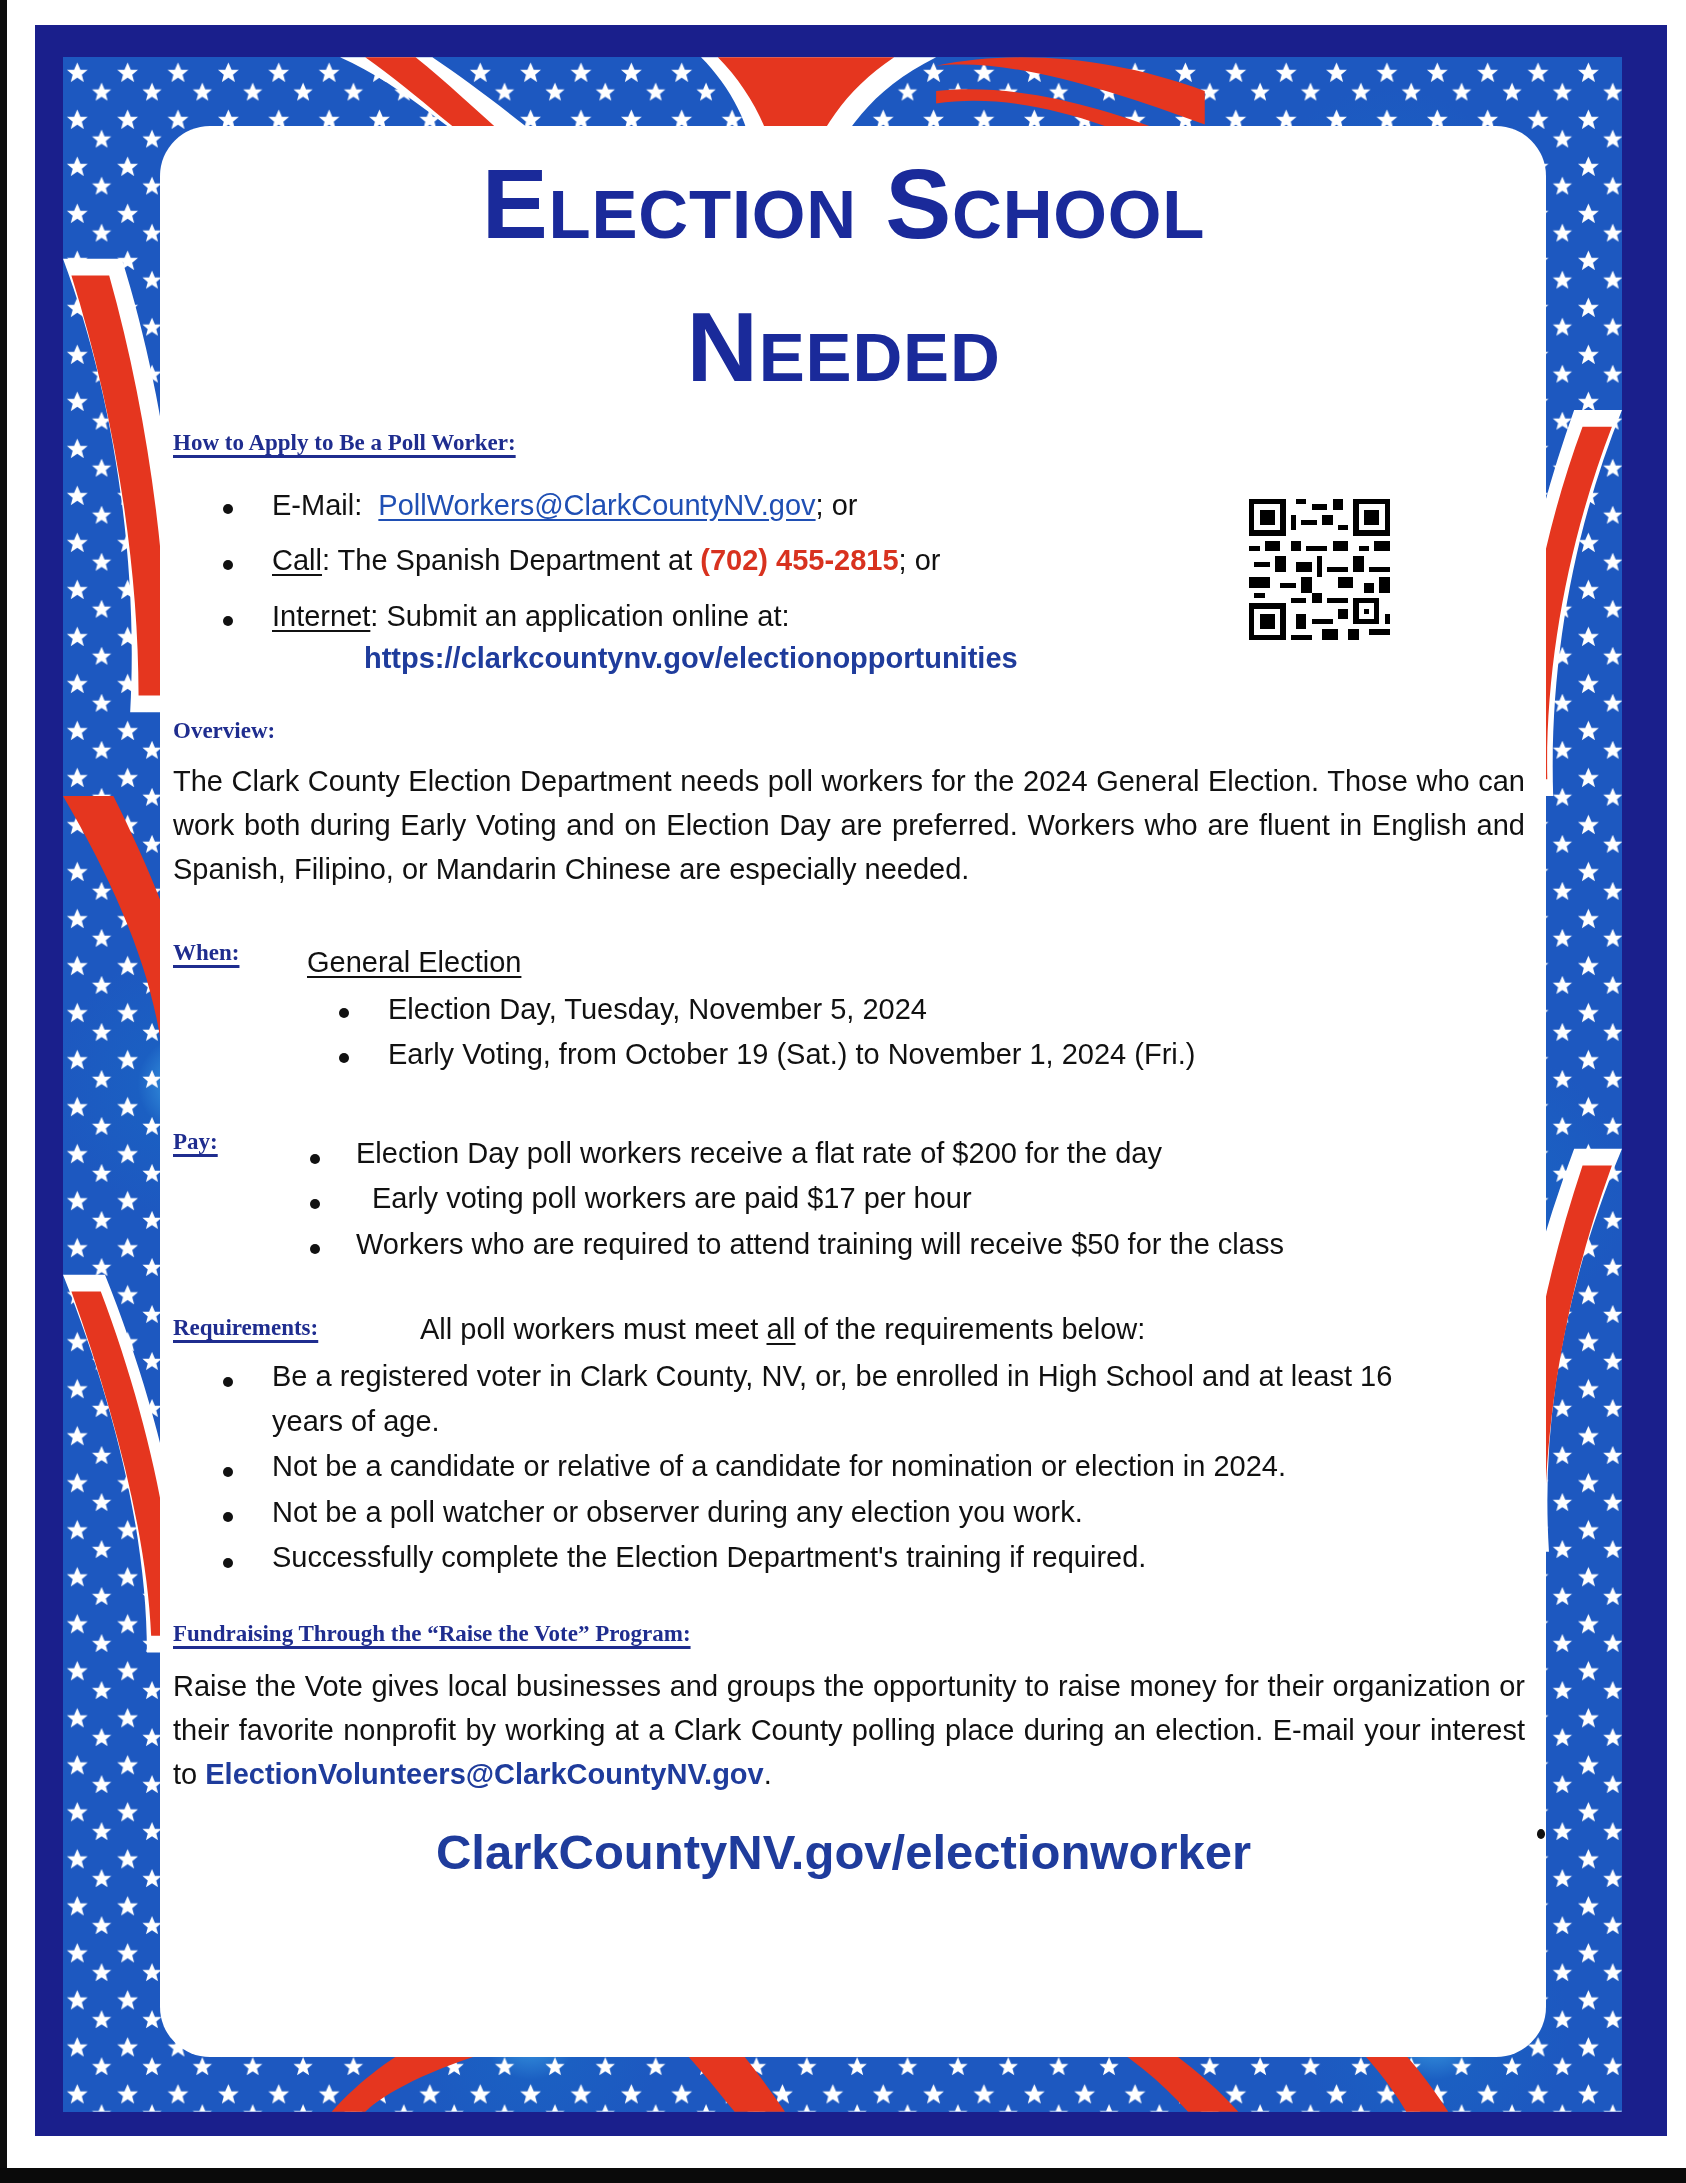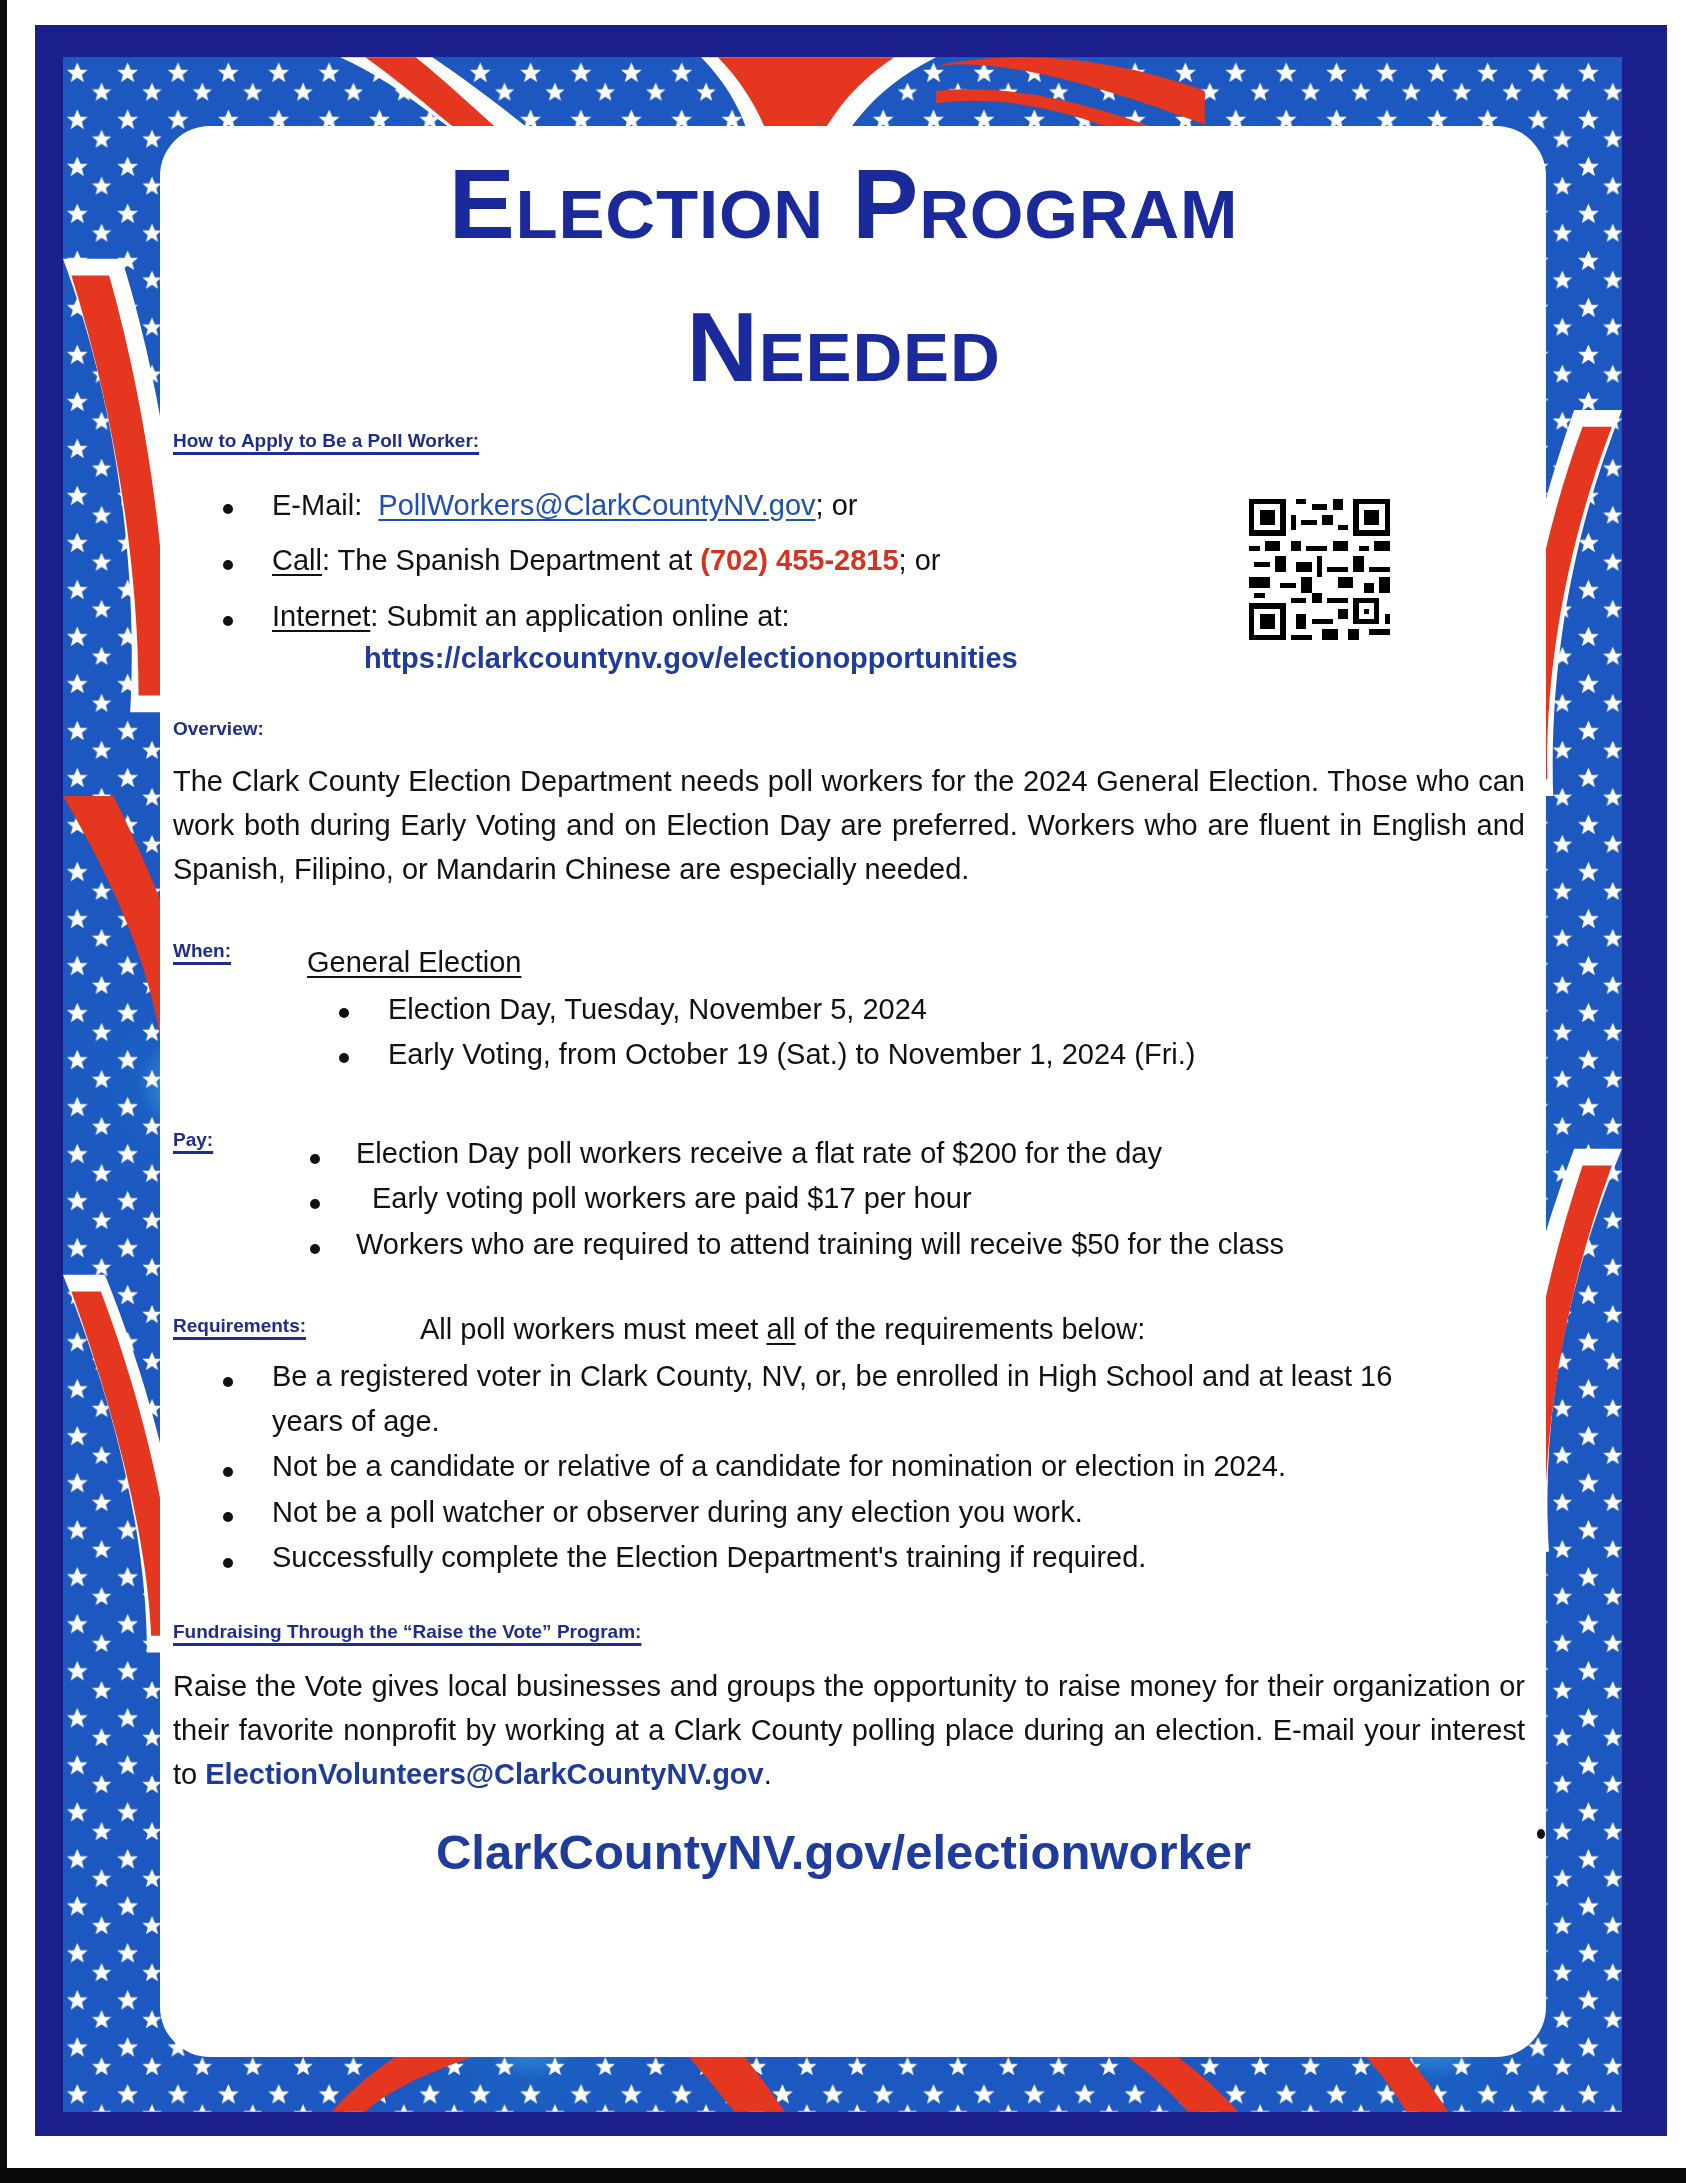--- a/index.html
+++ b/index.html
@@ -34,23 +34,24 @@
 
   .title {
     position:absolute; left:0; width:1687px; text-align:center;
     color:#1a2a9a; font-weight:bold; font-variant:small-caps; letter-spacing:0.8px;
     font-family:"Liberation Sans", sans-serif;
   }
   .title.l1 { top:149px; font-size:99px; line-height:109px; }
   .title.l2 { top:292px; font-size:99px; line-height:109px; left:0; }
 
   .h {
-    position:absolute; color:#1f2d8f; font-weight:bold; font-size:19px;
+    position:absolute; color:#1f2d8f; font-weight:bold; font-size:23px;
     text-decoration:underline; text-underline-offset:5px; text-decoration-thickness:2.5px;
     white-space:nowrap;
+    font-family:Liberation Serif, serif;
   }
   .h.nou { text-decoration:none; }
   .txt { position:absolute; color:#111; font-size:29px; white-space:nowrap; }
   .para { position:absolute; color:#111; font-size:29px; line-height:44px; text-align:justify; text-align-last:left; }
   .bullet { position:absolute; width:10px; height:10px; border-radius:50%; background:#111; }
   .u { text-decoration:underline; text-underline-offset:4.2px; text-decoration-thickness:1.7px; }
   .link { color:#1f4fb4; text-decoration:underline; text-underline-offset:4.2px; }
   .phone { color:#d8321f; font-weight:bold; }
   .bluebold { color:#1f3c9c; font-weight:bold; }
   .footer-url {
@@ -99,21 +100,21 @@
     <path d="M1845 1320 C 1790 1470, 1765 1620, 1765 1760 L 1735 1760 C 1733 1620, 1760 1470, 1810 1320 Z" fill="#e5361f"></path>
 
     <path d="M320 2447 C 380 2380, 480 2320, 620 2300 L 620 2350 C 500 2370, 400 2410, 360 2447 Z" fill="#e5361f"></path>
     <path d="M640 2300 C 720 2340, 760 2400, 800 2447 L 860 2447 C 820 2390, 780 2330, 700 2290 Z" fill="#e5361f"></path>
     <path d="M1100 2300 C 1200 2330, 1280 2380, 1340 2447 L 1400 2447 C 1330 2370, 1240 2320, 1140 2290 Z" fill="#e5361f"></path>
     <path d="M1420 2290 C 1500 2320, 1560 2380, 1600 2447 L 1650 2447 C 1600 2370, 1540 2310, 1460 2280 Z" fill="#e5361f"></path>
   </svg>
 </div>
 <div class="content"></div>
 
-<div class="title l1">Election Program</div>
+<div class="title l1">Election School</div>
 <div class="title l2">Needed</div>
 
 <div class="h" style="left:173px; top:430px;">How to Apply to Be a Poll Worker:</div>
 
 <div class="bullet" style="left:223px; top:504px;"></div>
 <div class="txt" style="left:272px; top:489px;">
   <span>E-Mail:</span>&nbsp;&nbsp;<span class="link">PollWorkers@ClarkCountyNV.gov</span><span>; or</span>
 </div>
 
 <div class="bullet" style="left:223px; top:560px;"></div>

